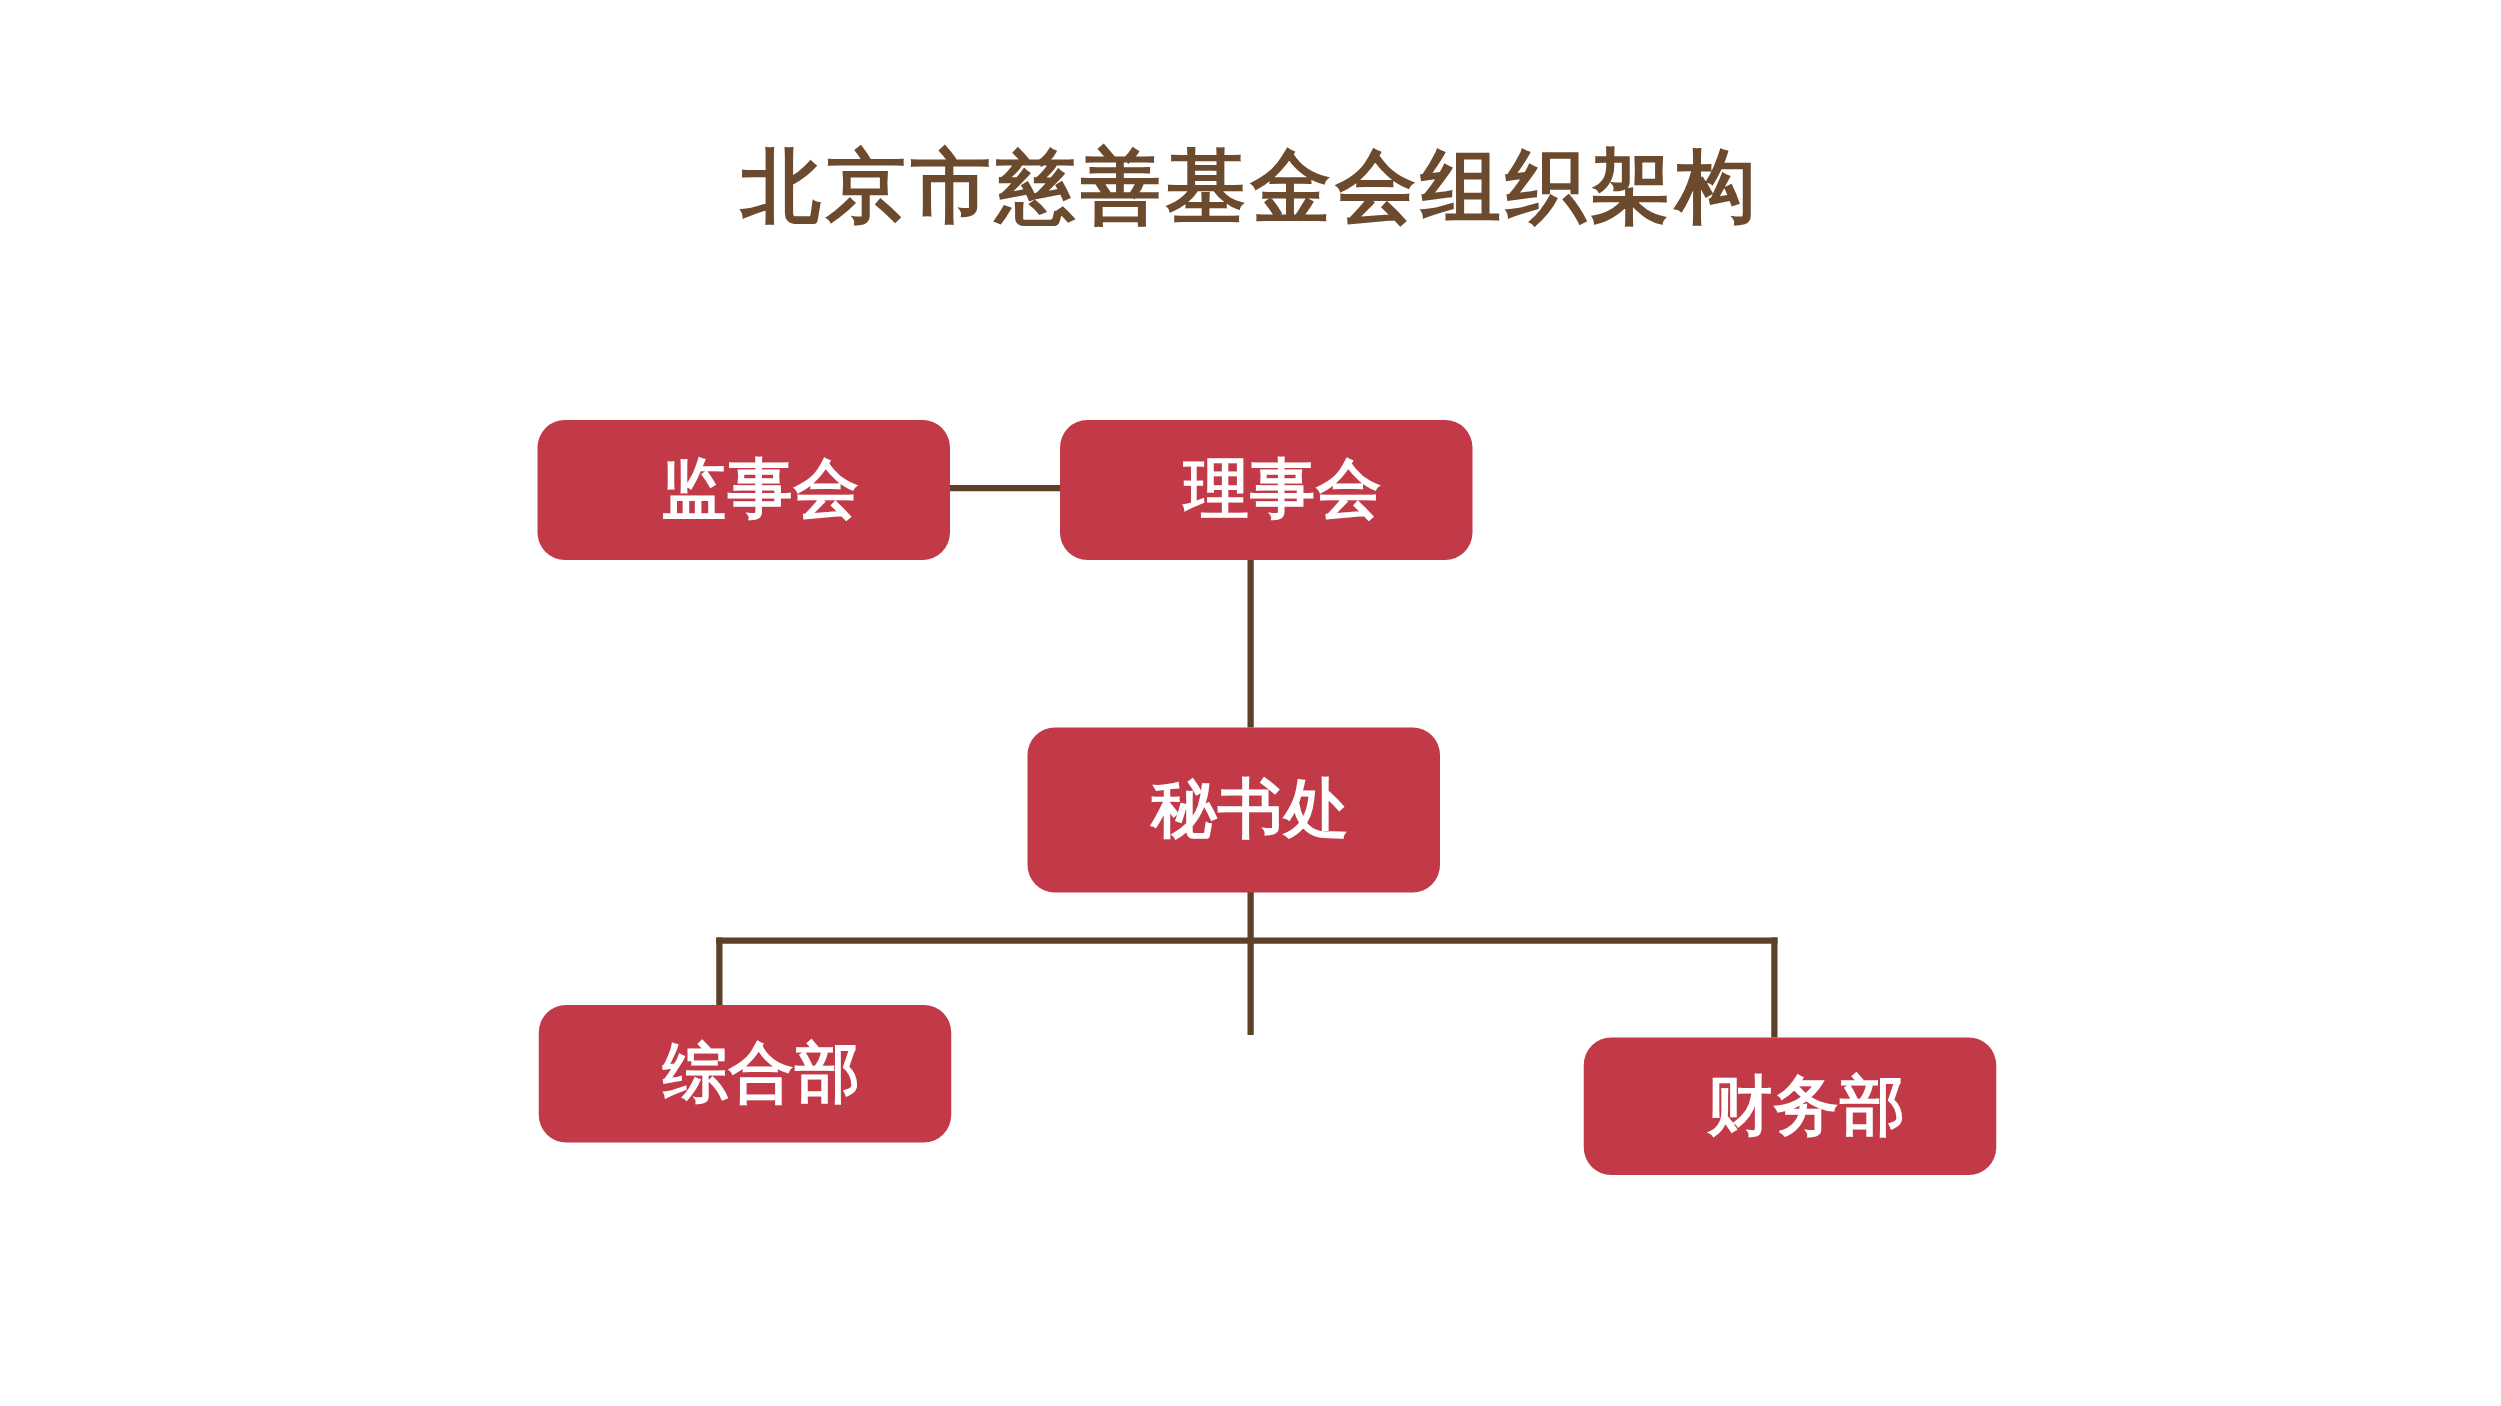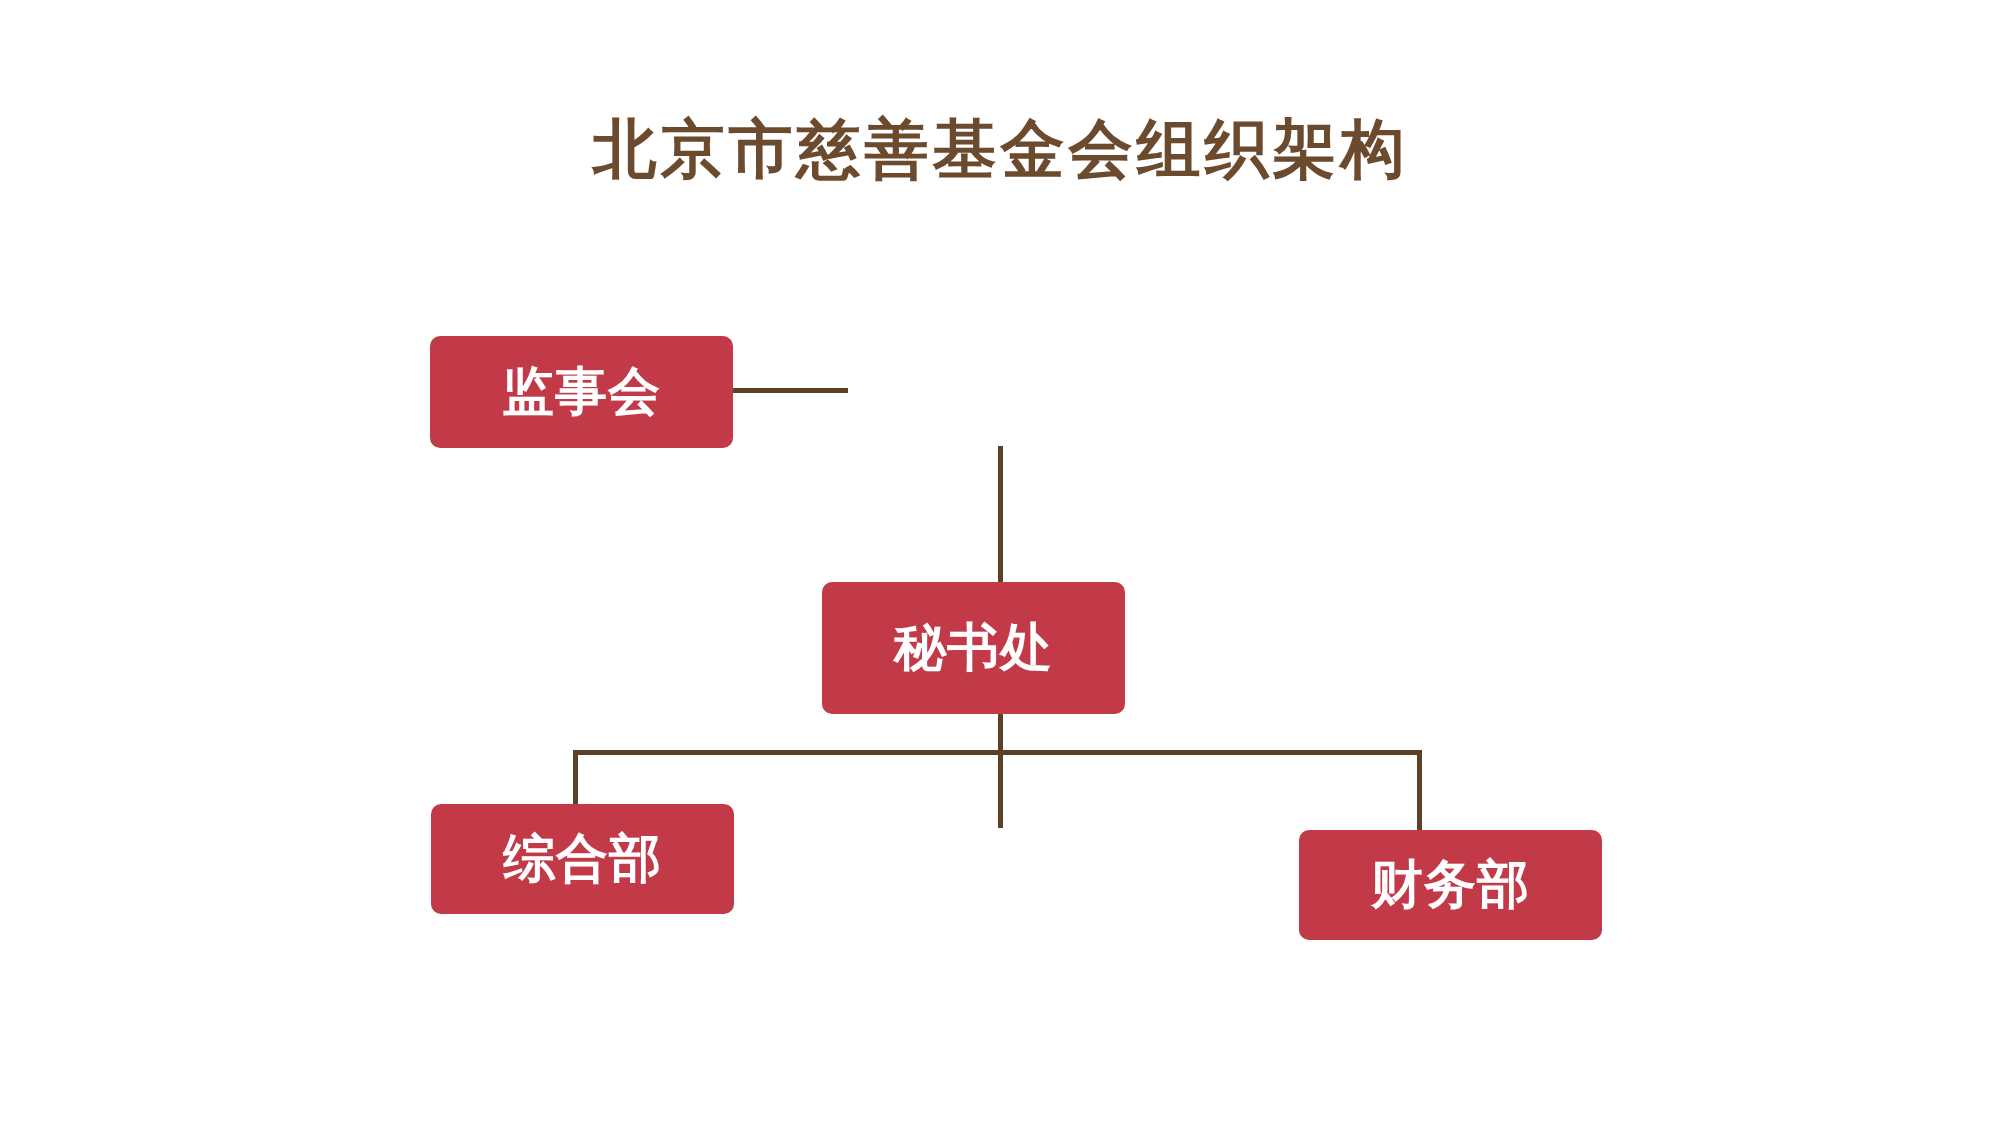--- a/index.html
+++ b/index.html
@@ -25,41 +25,42 @@
     font-weight: bold;
     letter-spacing: 4px;
     color: var(--title-text, #6B4A2E);
     white-space: nowrap;
   }
   .node {
     position: absolute;
     width: 303px;
     background: var(--node-bg, #C23948);
     color: var(--node-text, #ffffff);
-    border-radius: 10px;
+    border-radius: 22px;
     display: flex;
     align-items: center;
     justify-content: center;
     font-size: 52px;
     font-weight: bold;
     letter-spacing: 1px;
     z-index: 2;
+    padding-left: 27px;
   }
   .connector {
     position: absolute;
     background: var(--connector, #5D4126);
     z-index: 1;
   }
   
   #node-supervisory-board { left: 430px; top: 336px; height: 112px; }
   #node-board-of-directors { left: 848px; top: 336px; height: 112px; }
   #node-secretariat { left: 822px; top: 582px; height: 132px; }
   #node-general-department { left: 431px; top: 804px; height: 110px; }
   #node-project-department { left: 848px; top: 828px; height: 110px; }
-  #node-finance-department { left: 1267px; top: 830px; height: 110px; margin-left: 32px; }
+  #node-finance-department { left: 1267px; top: 830px; height: 110px; }
   
   #conn-supervisory-directors { left: 733px; top: 388px; width: 115px; height: 5px; }
   #conn-directors-secretariat { left: 998px; top: 446px; width: 5px; height: 136px; }
   #conn-secretariat-branch { left: 998px; top: 690px; width: 5px; height: 62px; }
   #conn-branch-horizontal { left: 573px; top: 750px; width: 849px; height: 5px; }
   #conn-drop-general { left: 573px; top: 750px; width: 5px; height: 78px; }
   #conn-drop-project { left: 998px; top: 750px; width: 5px; height: 78px; }
   #conn-drop-finance { left: 1417px; top: 750px; width: 5px; height: 80px; }
 </style>
 </head>
@@ -71,17 +72,18 @@
 
   <div class="connector" id="conn-supervisory-directors"></div>
   <div class="connector" id="conn-directors-secretariat"></div>
   <div class="connector" id="conn-secretariat-branch"></div>
   <div class="connector" id="conn-branch-horizontal"></div>
   <div class="connector" id="conn-drop-general"></div>
   <div class="connector" id="conn-drop-project"></div>
   <div class="connector" id="conn-drop-finance"></div>
 
   <div class="node" id="node-supervisory-board">监事会</div>
+  <div class="node" id="node-board-of-directors">理事会</div>
   <div class="node" id="node-secretariat">秘书处</div>
   <div class="node" id="node-general-department">综合部</div>
   <div class="node" id="node-finance-department">财务部</div>
 
 </div>
 
 </body></html>

